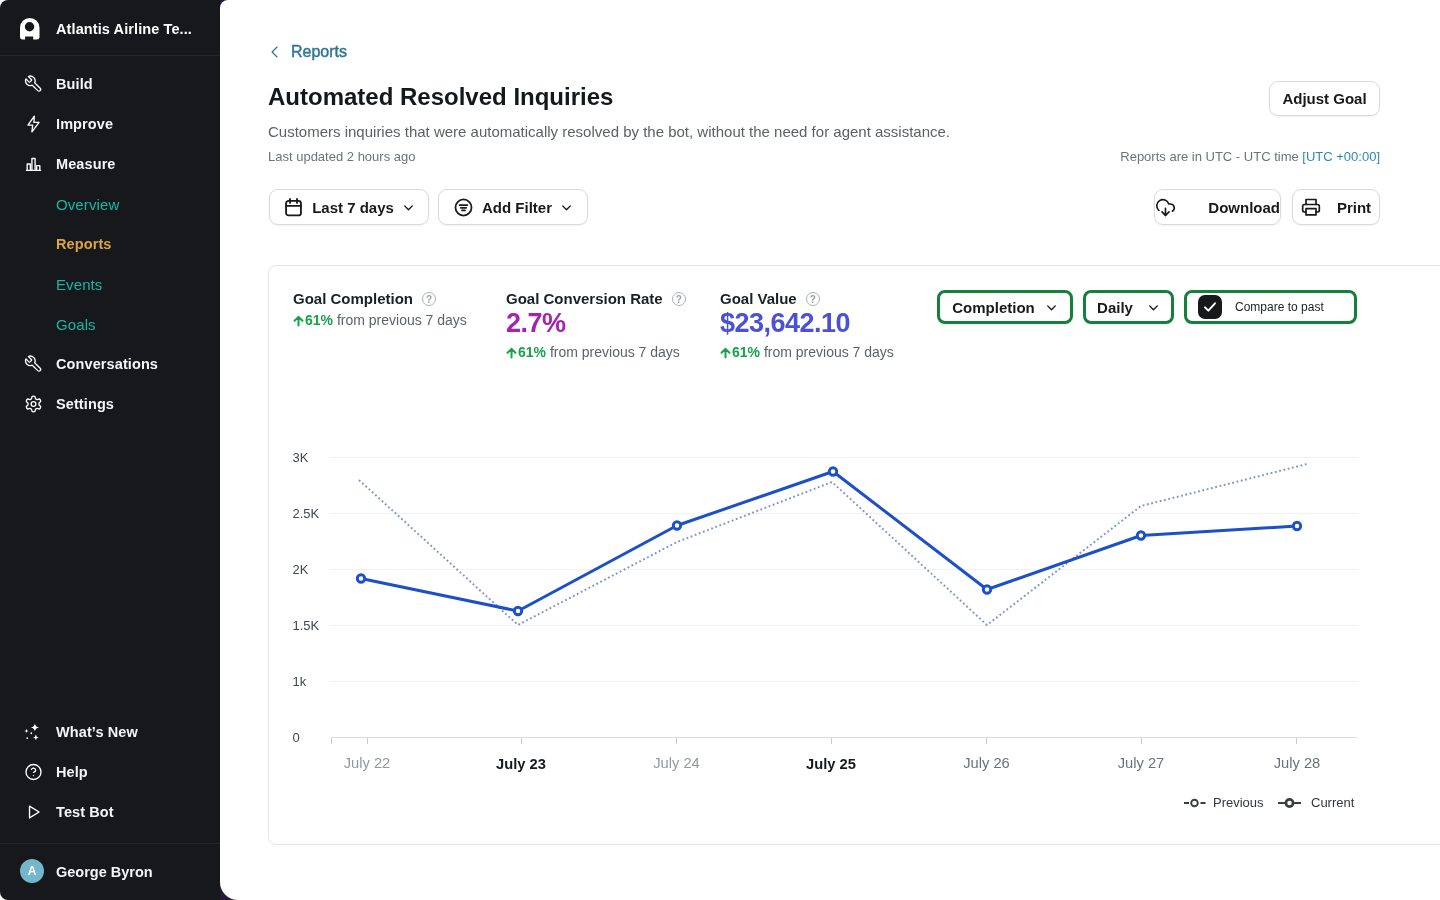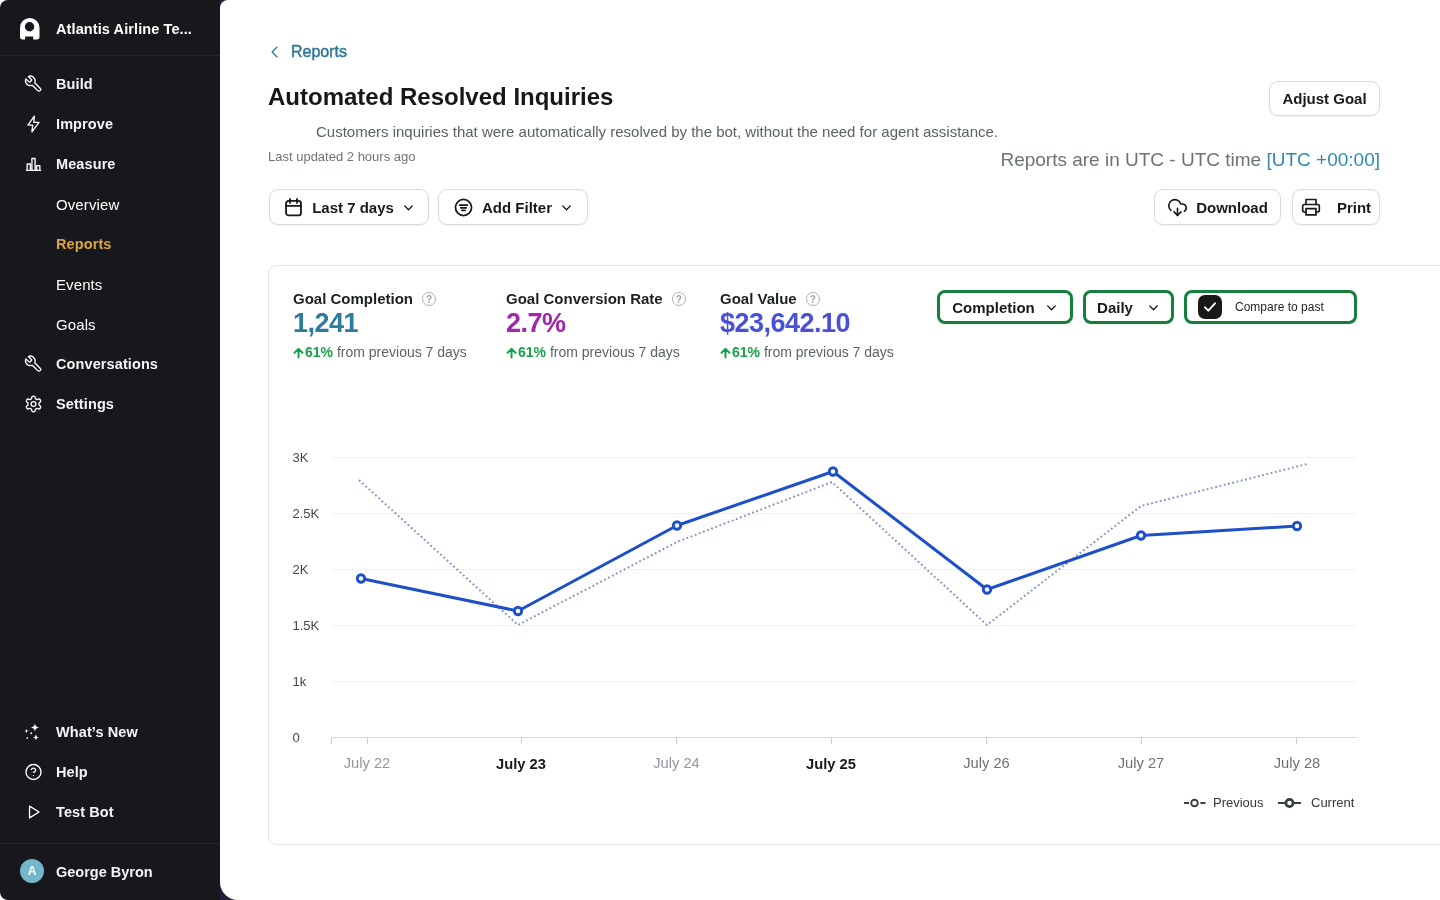--- a/index.html
+++ b/index.html
@@ -7,33 +7,33 @@
 body { font-family:"Liberation Sans", sans-serif; position:relative; }
 .backdrop { position:absolute; left:212px; width:36px; top:0; bottom:0; background:#241a3a; }
 
 .sidebar { position:absolute; left:0; top:0; bottom:0; width:220px; background:#17181c; border-radius:8px 0 0 8px; color:#fff; }
 .logo-row { position:absolute; left:0; top:0; width:220px; height:56px; border-bottom:1px solid #26272c; }
 .logo-mark { position:absolute; left:20px; top:18px; width:20px; height:21.5px; }
 .logo-name { position:absolute; left:56px; top:21px; font-size:14.5px; font-weight:bold; color:#fff; letter-spacing:0.1px; }
 .nav-item { position:absolute; left:0; width:188px; height:40px; }
 .nav-item .ic { position:absolute; left:24px; top:50%; transform:translateY(-50%); width:19px; height:19px; }
 .nav-item .tx { position:absolute; left:56px; top:50%; transform:translateY(-50%); font-size:14.5px; font-weight:bold; color:#f4f5f6; letter-spacing:0.1px; white-space:nowrap; }
-.nav-item .tx.sub { font-weight:normal; color:#ffffff; font-size:15px; }
+.nav-item .tx.sub { font-weight:normal; color:#14b8a6; font-size:15px; }
 .nav-item .tx.active { color:#dda53f; font-weight:bold; }
 .sep { position:absolute; left:0; width:220px; height:1px; background:#26272c; }
 .avatar { position:absolute; left:20px; top:859px; width:24px; height:24px; border-radius:50%; background:#74b7cc; text-align:center; line-height:24px; font-size:12px; font-weight:bold; color:#fff; }
 .user-name { position:absolute; left:56px; top:864px; font-size:14.5px; font-weight:bold; color:#f4f5f6; }
 
 .main { position:absolute; left:220px; top:0; right:0; bottom:0; background:#fff; border-radius:8px 0 0 18px; }
 .back { position:absolute; left:268px; top:43px; font-size:16px; font-weight:normal; color:#2e7596; -webkit-text-stroke:0.45px #2e7596; }
 .back svg { vertical-align:-2px; margin-right:9px; }
 h1.title { position:absolute; left:268px; top:84px; font-size:24px; font-weight:bold; color:#14181b; letter-spacing:0px; line-height:1.1; }
-.subtitle { position:absolute; left:268px; top:123px; font-size:15px; color:#5b6266;margin-left:48px; }
+.subtitle { position:absolute; left:268px; top:123px; font-size:15px; color:#5b6266; }
 .updated { position:absolute; left:268px; top:149px; font-size:13px; color:#6d7478; }
-.utc { position:absolute; right:60px; top:149px; font-size:19px; color:#6d7478; }
+.utc { position:absolute; right:60px; top:149px; font-size:13px; color:#6d7478; }
 .utc a { color:#2f89ae; text-decoration:none; }
 .btn { position:absolute; background:#fff; box-shadow:0 1px 2px rgba(16,24,40,0.06); border:1px solid #d8dbde; border-radius:9px; font-size:15px; font-weight:bold; color:#17191b; display:flex; align-items:center; justify-content:center; gap:8px; }
 .adjust { left:1269px; top:81px; width:111px; height:35px; }
 .toolbar-btn { top:189px; height:36px; }
 
 .card { position:absolute; left:268px; top:265px; width:1344px; height:580px; border:1px solid #e3e6e8; border-radius:8px; background:#fff; }
 .stat { position:absolute; top:24px; }
 .stat .lbl { font-size:15px; font-weight:bold; color:#1b2023; }
 .stat .q { display:inline-block; width:14px; height:14px; border:1px solid #abb2b6; border-radius:50%; color:#9aa1a6; font-size:10px; font-weight:bold; text-align:center; line-height:13px; vertical-align:1px; margin-left:5px; }
 .stat .val { font-size:27px; font-weight:bold; margin-top:1px; letter-spacing:-0.5px; }
@@ -147,40 +147,39 @@
 <div class="btn toolbar-btn" style="left:438px; width:150px;">
   <svg width="21" height="21" viewBox="0 0 24 24" fill="none" stroke="#17191b" stroke-width="2" stroke-linecap="round">
       <circle cx="12" cy="12" r="9.2"></circle>
       <path d="M7.6 9.3 h8.8 M8.9 12.3 h6.2 M10.3 15.3 h3.4"></path>
     </svg>
   <span>Add Filter</span>
   <svg width="13" height="13" viewBox="0 0 24 24" fill="none" stroke="#17191b" stroke-width="2.6" stroke-linecap="round" stroke-linejoin="round">
       <path d="M5 9 L12 16 L19 9"></path>
     </svg>
 </div>
-<div class="btn toolbar-btn" style="left:1154px; width:127px;">
+<div class="btn toolbar-btn" style="left:1154px; width:127px;justify-content:space-between;">
   <svg width="21" height="21" viewBox="0 0 24 24" fill="none" stroke="#17191b" stroke-width="1.9" stroke-linecap="round" stroke-linejoin="round">
       <path d="M12 13v8l-4-4"></path>
       <path d="m12 21 4-4"></path>
       <path d="M4.393 15.269A7 7 0 1 1 15.71 8h1.79a4.5 4.5 0 0 1 2.436 8.284"></path>
     </svg>
   <span>Download</span>
 </div>
 <div class="btn toolbar-btn" style="left:1292px; width:88px;gap:16px;">
   <svg width="20" height="20" viewBox="0 0 24 24" fill="none" stroke="#17191b" stroke-width="2" stroke-linecap="round" stroke-linejoin="round">
       <path d="M6 18H4a2 2 0 0 1-2-2v-5a2 2 0 0 1 2-2h16a2 2 0 0 1 2 2v5a2 2 0 0 1-2 2h-2"></path>
       <path d="M6 9V3h12v6"></path>
       <rect x="6" y="14" width="12" height="7.5"></rect>
     </svg>
   <span>Print</span>
 </div>
 <div class="card">
   <div class="stat" style="left:24px;">
     <div class="lbl">Goal Completion <span class="q">?</span></div>
-    <div class="val" style="color:#2e7ba0;">1,241</div>
     <div class="delta"><svg class="up" width="11" height="12" viewBox="0 0 12 13" fill="none" stroke="#18a24b" stroke-width="2.2" stroke-linecap="round" stroke-linejoin="round">
           <path d="M6 11.5 V2 M1.7 6.3 L6 2 L10.3 6.3"></path>
         </svg><b>61%</b> from previous 7 days</div>
   </div>
   <div class="stat" style="left:237px;">
     <div class="lbl">Goal Conversion Rate <span class="q">?</span></div>
     <div class="val" style="color:#a424ae;">2.7%</div>
     <div class="delta"><svg class="up" width="11" height="12" viewBox="0 0 12 13" fill="none" stroke="#18a24b" stroke-width="2.2" stroke-linecap="round" stroke-linejoin="round">
           <path d="M6 11.5 V2 M1.7 6.3 L6 2 L10.3 6.3"></path>
         </svg><b>61%</b> from previous 7 days</div>

